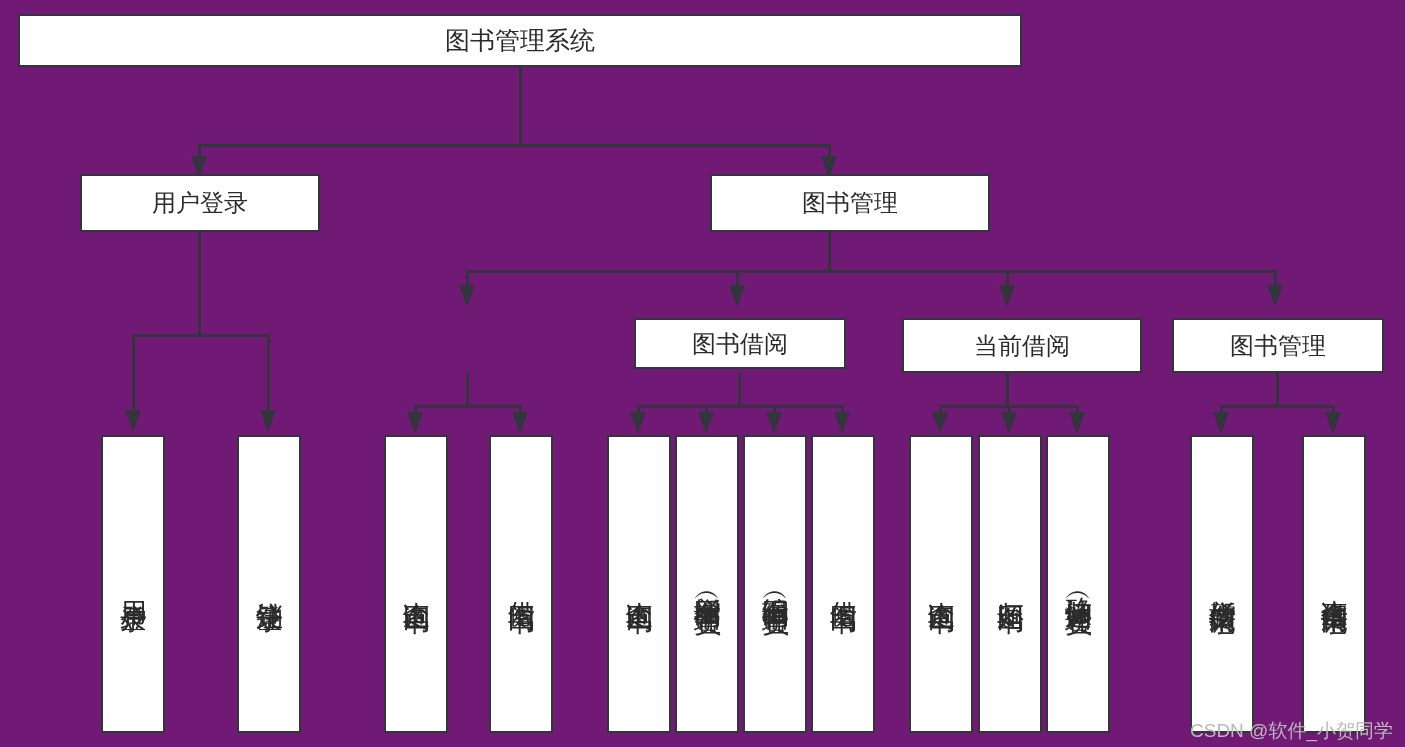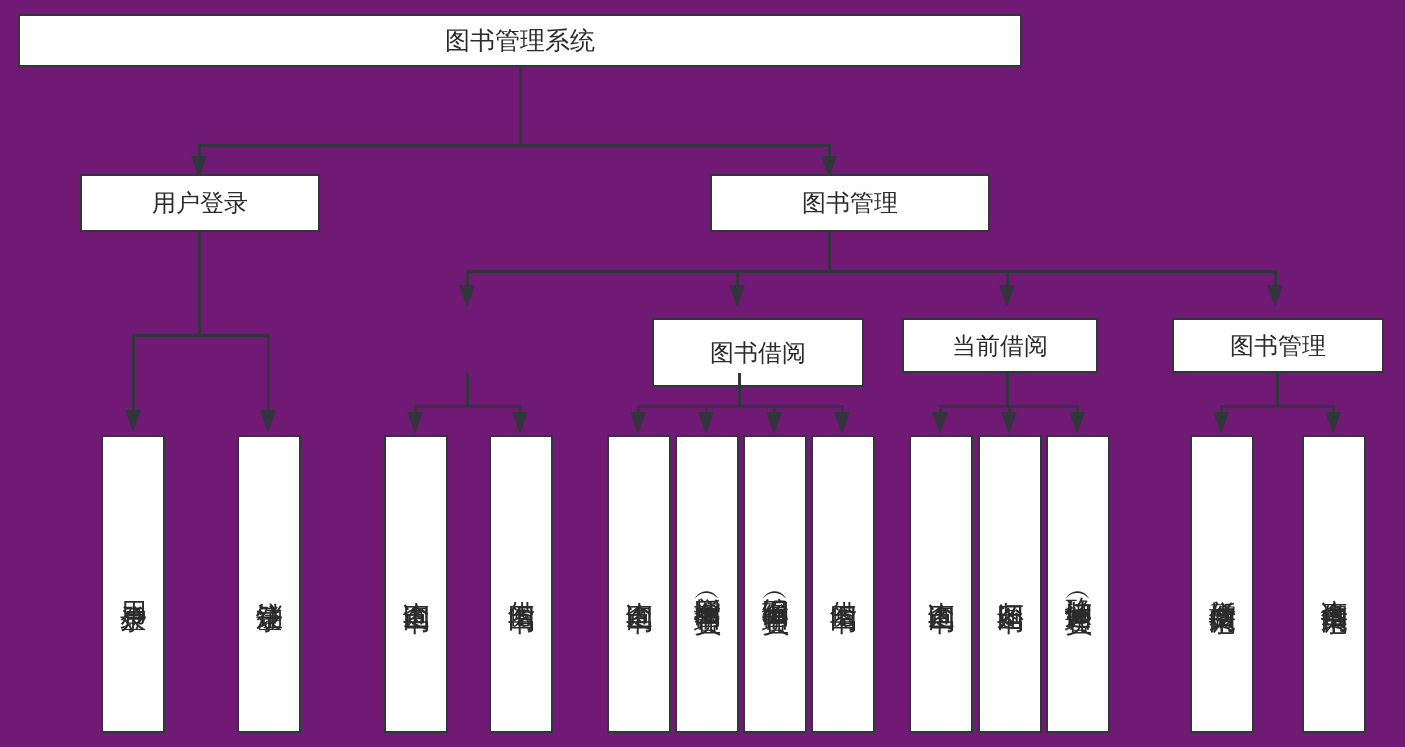--- a/index.html
+++ b/index.html
@@ -115,24 +115,24 @@
   <div class="conn h" style="left:466px; top:270px; width:811px; height:3px;"></div>
   <div class="conn v" style="left:466px; top:270px; width:3px; height:25px;"></div>
   <div class="arrow" style="left:459px; top:285px;"></div>
   <div class="conn v" style="left:736px; top:270px; width:3px; height:25px;"></div>
   <div class="arrow" style="left:729px; top:285px;"></div>
   <div class="conn v" style="left:1006px; top:270px; width:3px; height:25px;"></div>
   <div class="arrow" style="left:999px; top:285px;"></div>
   <div class="conn v" style="left:1274px; top:270px; width:3px; height:25px;"></div>
   <div class="arrow" style="left:1267px; top:285px;"></div>
 
-  <div class="node branch" style="left:652px; top:318px; width:212px; height:69px;">
+  <div class="node branch" style="left:634px; top:318px; width:212px; height:51px;">
     <span class="node-label">图书借阅</span>
   </div>
-  <div class="node branch" style="left:902px; top:318px; width:196px; height:55px;">
+  <div class="node branch" style="left:902px; top:318px; width:240px; height:55px;">
     <span class="node-label">当前借阅</span>
   </div>
   <div class="node branch" style="left:1172px; top:318px; width:212px; height:55px;">
     <span class="node-label">图书管理</span>
   </div>
 
   <div class="conn v" style="left:466px; top:373px; width:3px; height:34px;"></div>
   <div class="conn h" style="left:414px; top:405px; width:108px; height:3px;"></div>
   <div class="conn v" style="left:414px; top:405px; width:3px; height:16px;"></div>
   <div class="arrow" style="left:407px; top:412px;"></div>
@@ -203,14 +203,15 @@
     <span class="node-label">确认归还（管理员）</span>
   </div>
 
   <div class="node leaf" style="left:1190px; top:435px; width:64px; height:298px;">
     <span class="node-label">新增借阅记录</span>
   </div>
   <div class="node leaf" style="left:1302px; top:435px; width:64px; height:298px;">
     <span class="node-label">查询借阅记录</span>
   </div>
 
+  <div id="watermark" style="left:1190px; top:718px;">CSDN @软件_小贺同学</div>
 
 </div>
 
 </body></html>

